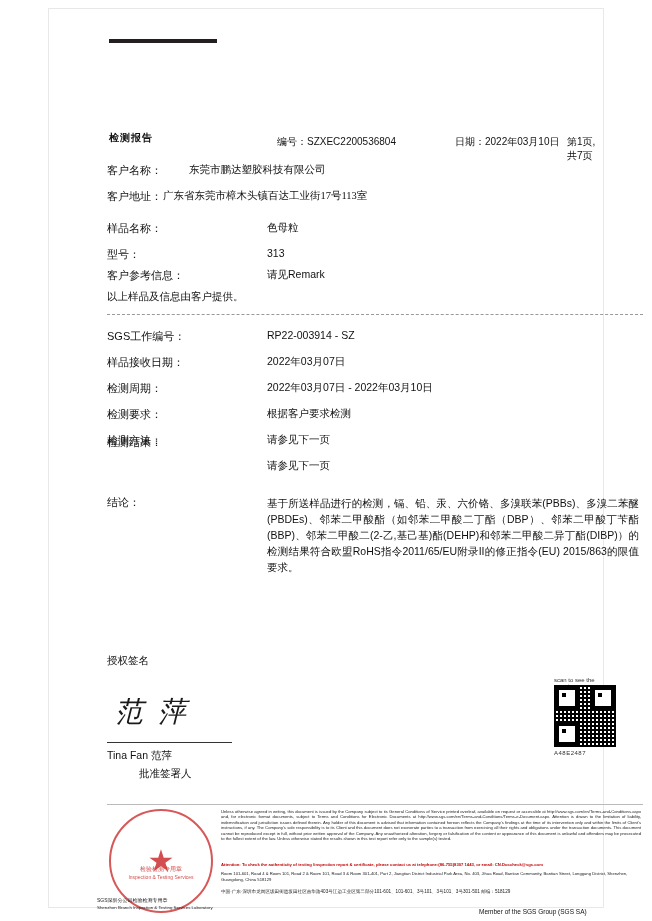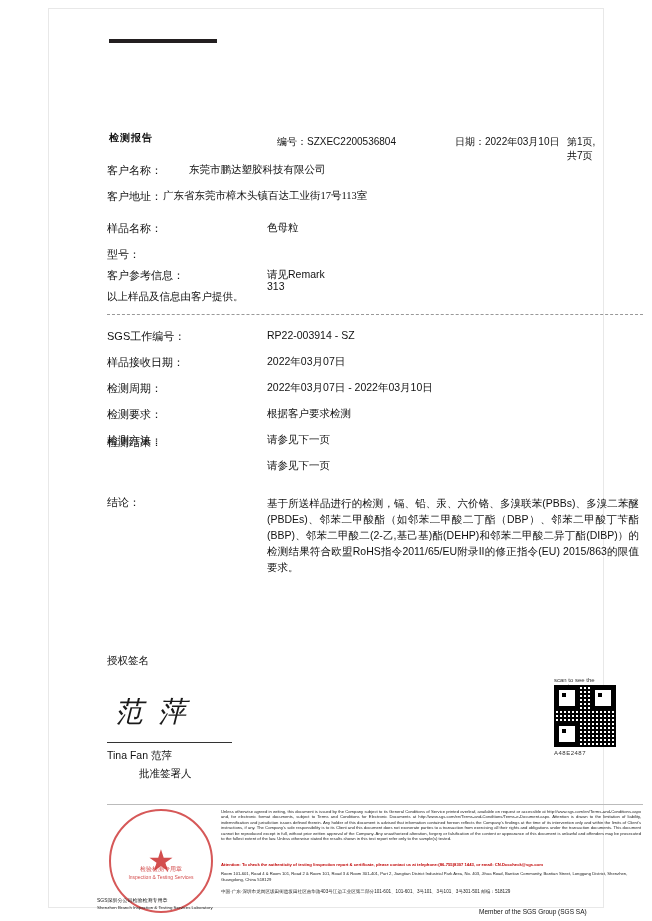--- a/index.html
+++ b/index.html
@@ -334,21 +334,21 @@
     <div class="field-label" style="top:154px;">客户名称：</div>
     <div class="field-value val-col-a" style="top:154px;">东莞市鹏达塑胶科技有限公司</div>
 
     <div class="field-label" style="top:180px;">客户地址：</div>
     <div class="field-value" style="left:114px; top:180px;font-family:Liberation Serif, serif;">广东省东莞市樟木头镇百达工业街17号113室</div>
 
     <div class="field-label" style="top:212px;">样品名称：</div>
     <div class="field-value val-col-b" style="top:212px;">色母粒</div>
 
     <div class="field-label" style="top:238px;">型号：</div>
-    <div class="field-value val-col-b" style="top:238px;margin-top:33px;">313</div>
+    <div class="field-value val-col-b" style="top:238px;">313</div>
 
     <div class="field-label" style="top:259px;">客户参考信息：</div>
     <div class="field-value val-col-b" style="top:259px;">请见Remark</div>
 
     <div class="note" style="top:281px;">以上样品及信息由客户提供。</div>
 
     <div class="divider" style="top:305px;"></div>
 
     <div class="field-label" style="top:320px;">SGS工作编号：</div>
     <div class="field-value val-col-b" style="top:320px;">RP22-003914 - SZ</div>

